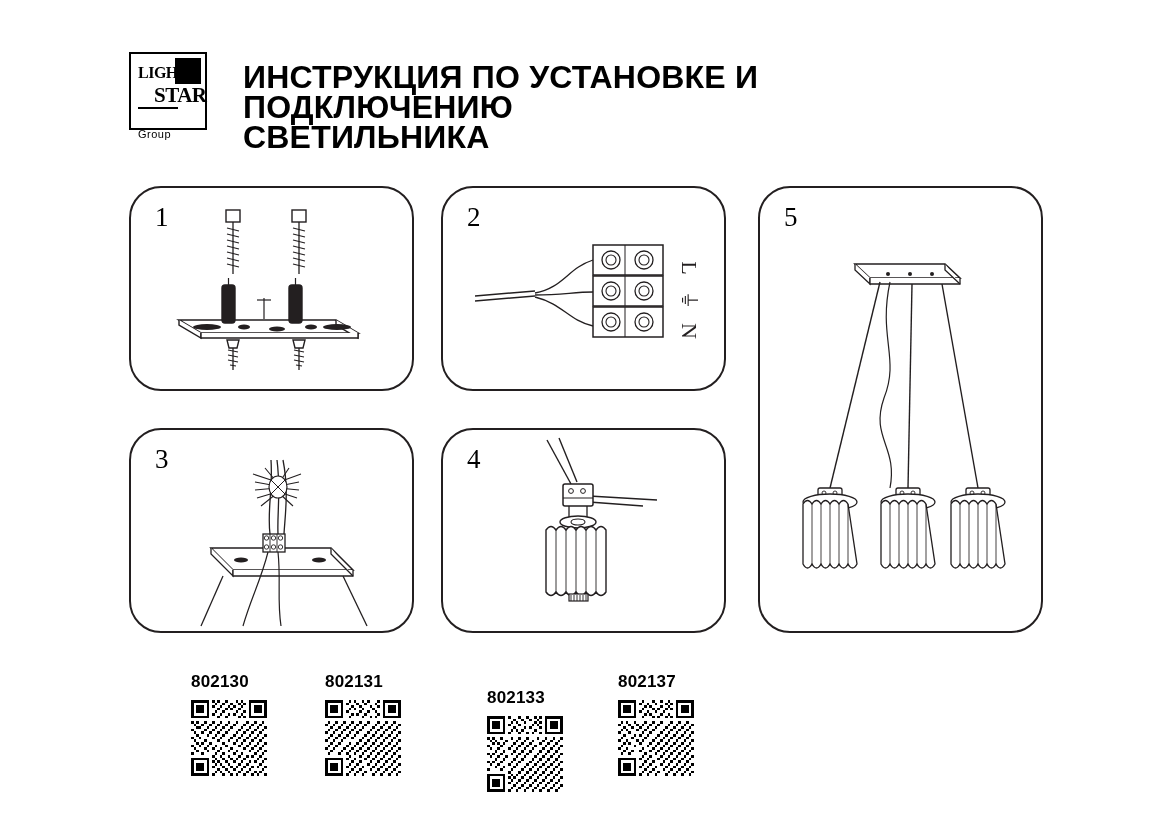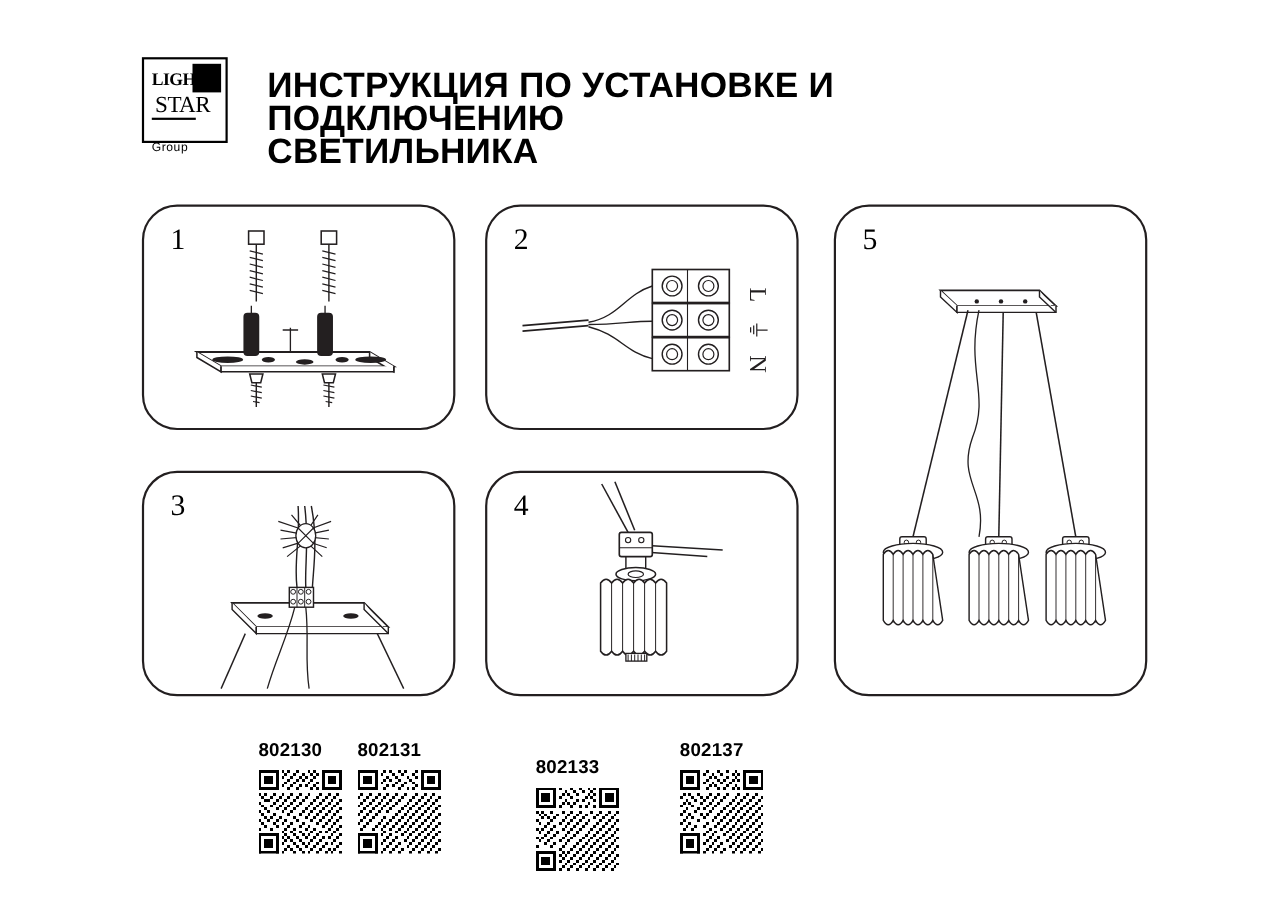--- a/index.html
+++ b/index.html
@@ -47,23 +47,23 @@
     position: absolute;
     left: 7px; top: 8px;
     font-size: 16px;
     font-weight: bold;
     letter-spacing: -0.5px;
     line-height: 22px;
     font-family: "Liberation Serif", serif;
   }
   #logo .logo-l2 {
     position: absolute;
-    left: 10px; top: 30px;
+    left: 23px; top: 30px;
     font-size: 21px;
-    font-weight: normal;
+    font-weight: bold;
     letter-spacing: -0.5px;
     line-height: 22px;
     font-family: "Liberation Serif", serif;
   }
   #logo .logo-l3 {
     position: absolute;
     left: 7px; top: 55px;
     font-size: 11px;
     letter-spacing: 0.5px;
     font-family: Liberation Sans, sans-serif;
@@ -394,21 +394,21 @@
           <ellipse cx="218" cy="314" rx="27" ry="8" fill="#ffffff" stroke="#231f20" stroke-width="1.3"></ellipse>
           <path d="M191 316 q4.5 -7 9 0 q4.5 -7 9 0 q4.5 -7 9 0 q4.5 -7 9 0 q4.5 -7 9 0
                    L245 376 q-4.5 8 -9 0 q-4.5 8 -9 0 q-4.5 8 -9 0 q-4.5 8 -9 0 q-4.5 8 -9 0 q-4.5 8 -9 0 Z" fill="#ffffff" stroke="#231f20" stroke-width="1.3"></path>
           <path d="M200 316 L200 378 M209 316 L209 378 M218 316 L218 378 M227 316 L227 378 M236 316 L236 378" stroke-width="0.85"></path>
         </g>
       </g>
     </svg>
   </div>
 
   <div id="qr-row">
-    <div class="qr-item" style="left:62px; top:0;margin-left:44px;">
+    <div class="qr-item" style="left:62px; top:0;">
       <div class="qr-label">802130</div>
       <svg class="qr-img" viewBox="0 0 29 29" shape-rendering="crispEdges">
         <rect width="29" height="29" fill="#fff"></rect>
         <g fill="#000">
           <rect x="0" y="0" width="7" height="1"></rect>
             <rect x="0" y="6" width="7" height="1"></rect>
           <rect x="0" y="0" width="1" height="7"></rect>
             <rect x="6" y="0" width="1" height="7"></rect>
           <rect x="2" y="2" width="3" height="3"></rect>
           <rect x="22" y="0" width="7" height="1"></rect>

